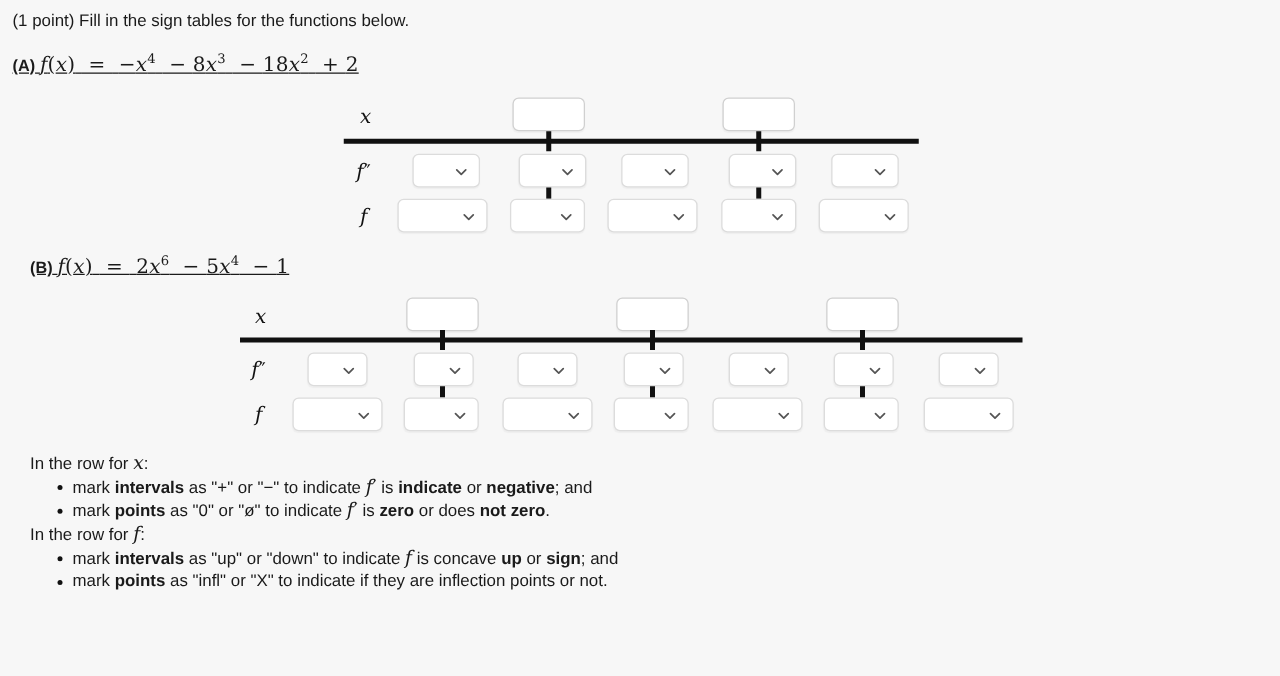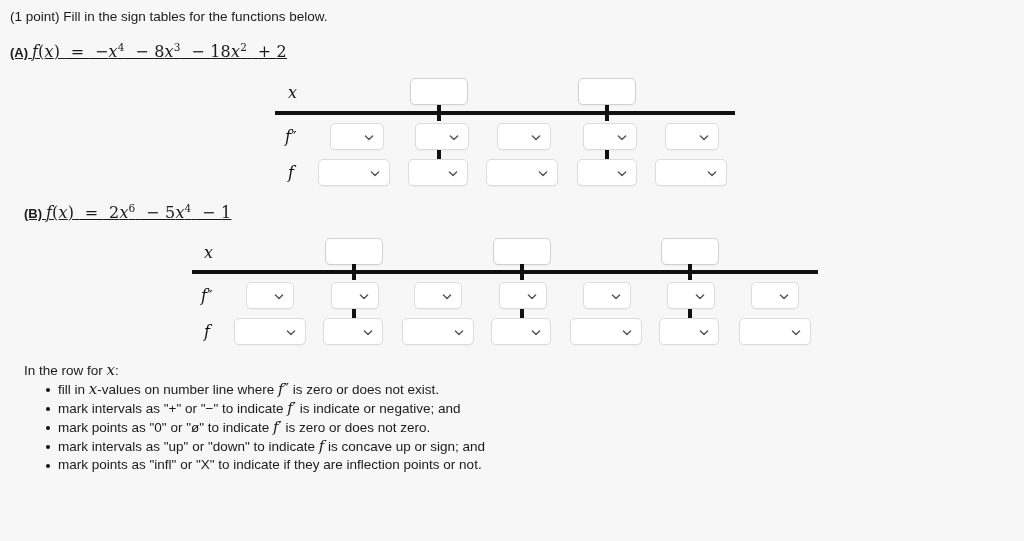--- a/index.html
+++ b/index.html
@@ -133,21 +133,21 @@
 
   
   .instr {
     position: absolute;
     left: 4px;
     font-size: 13.5px;
     line-height: 18px;
     white-space: nowrap;
     margin-left: 20px;
   }
-  .instr b { font-weight: normal; }
+  .instr b { font-weight: bold; }
   ul.bullets {
     list-style: none;
     margin: 0;
     padding: 0;
   }
   ul.bullets li {
     position: relative;
     padding-left: 34px;
     line-height: 18px;
     white-space: nowrap;
@@ -409,35 +409,33 @@
           </svg>
         </span>
     </div>
   </div>
 
   <div class="instr" style="top:361px;">
 
     <div>
       <span class="q">In the row for </span><span class="mi" style="font-size:15px;">x</span><span class="q">:</span>
     </div>
-    <ul class="bullets">
-      <li>
-        <span class="q">fill in </span><span class="mi" style="font-size:15px;">x</span><span class="q">-values on number line where </span><span class="mi" style="font-size:15px;">f</span><span style="font-family:'DejaVu Serif',serif;font-size:14px;">″</span><span class="q"> is zero or does not exist.</span>
-      </li>
-    </ul>
 
     <ul class="bullets">
       <li>
         <span class="q">mark </span><b>intervals</b><span class="q"> as "+" or "−" to indicate </span><span class="mi" style="font-size:15px;">f</span><span style="font-family:'DejaVu Serif',serif;font-size:14px;">′</span><span class="q"> is </span><b>indicate</b><span class="q"> or </span><b>negative</b><span class="q">; and</span>
       </li>
       <li>
         <span class="q">mark </span><b>points</b><span class="q"> as "0" or "ø" to indicate </span><span class="mi" style="font-size:15px;">f</span><span style="font-family:'DejaVu Serif',serif;font-size:14px;">′</span><span class="q"> is </span><b>zero</b><span class="q"> or does </span><b>not zero</b><span class="q">.</span>
       </li>
     </ul>
 
+    <div>
+      <span class="q">In the row for </span><span class="mi" style="font-size:15px;">f</span><span class="q">:</span>
+    </div>
     <ul class="bullets">
       <li>
         <span class="q">mark </span><b>intervals</b><span class="q"> as "up" or "down" to indicate </span><span class="mi" style="font-size:15px;">f</span><span class="q"> is concave </span><b>up</b><span class="q"> or </span><b>sign</b><span class="q">; and</span>
       </li>
       <li>
         <span class="q">mark </span><b>points</b><span class="q"> as "infl" or "X" to indicate if they are inflection points or not.</span>
       </li>
     </ul>
 
   </div>

